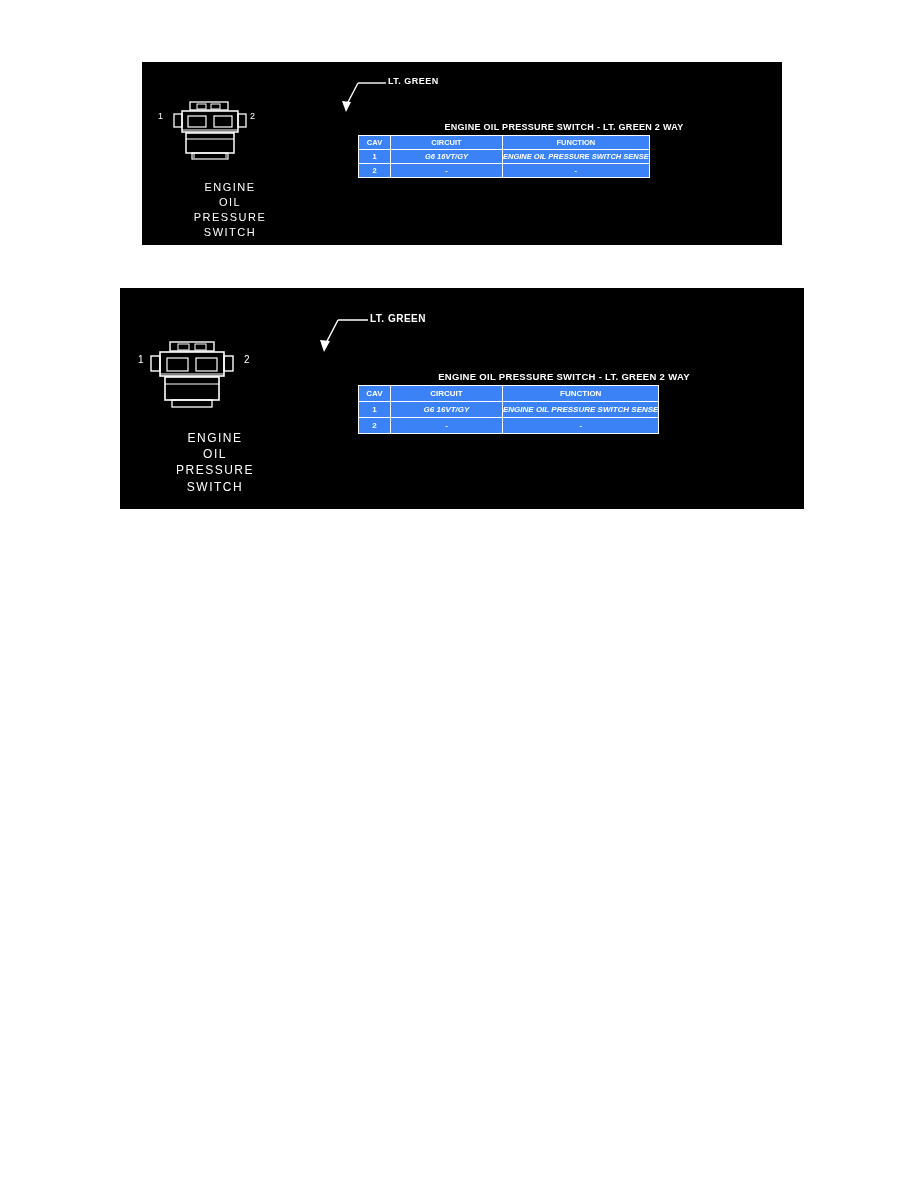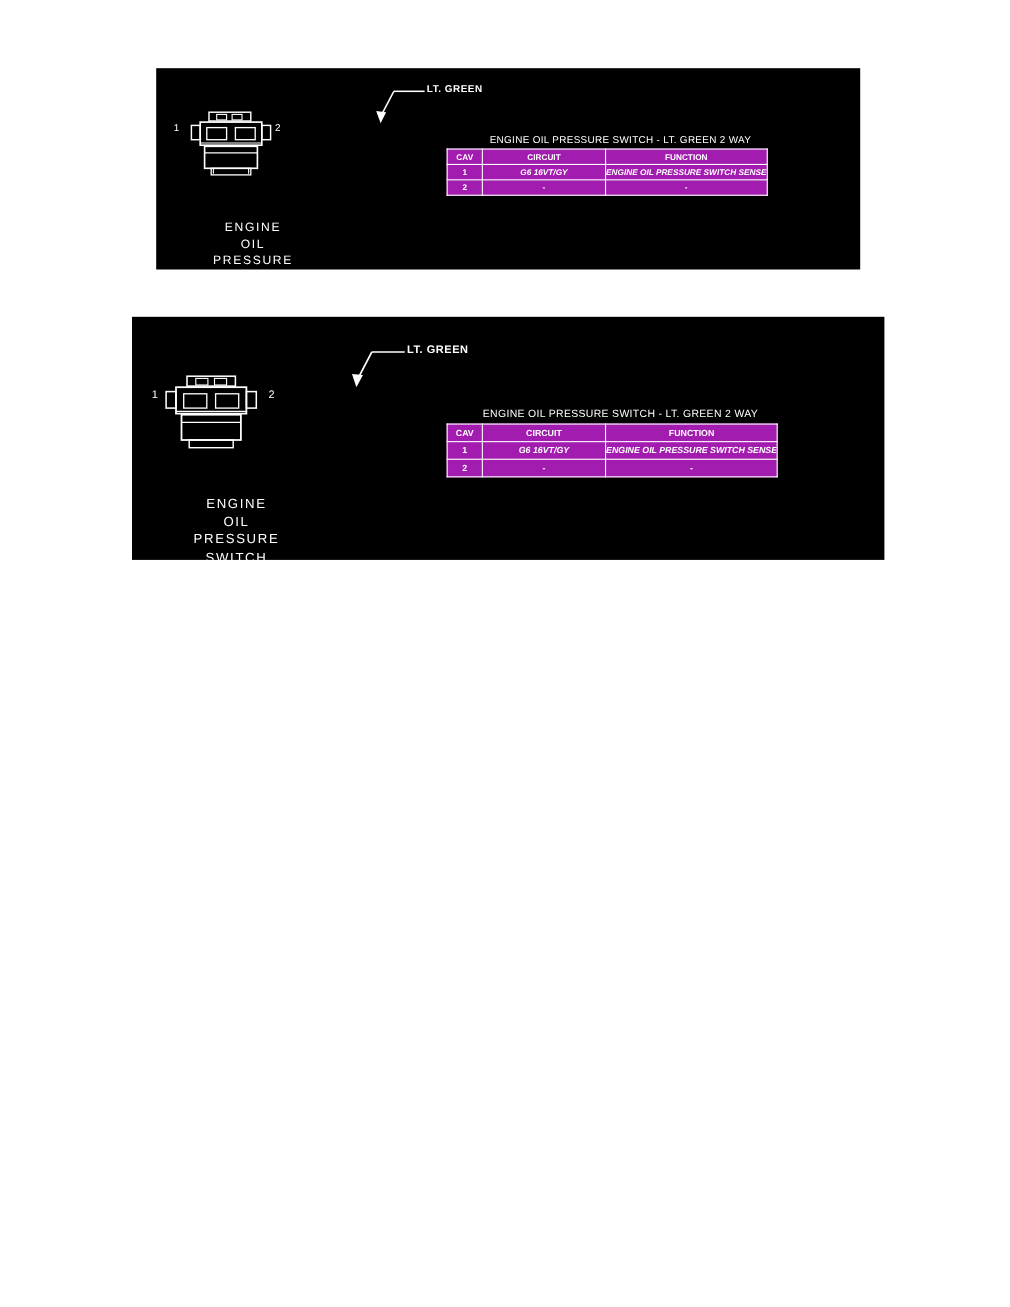--- a/index.html
+++ b/index.html
@@ -49,51 +49,49 @@
     overflow: visible;
   }
 
   .conn-label {
     position: absolute;
     color: #ffffff;
     text-align: center;
     line-height: 1.35;
     letter-spacing: 1.5px;
     white-space: nowrap;
-    margin-top: 20px;
   }
 
   .pin-num {
     position: absolute;
     color: #ffffff;
     font-weight: normal;
   }
 
   
   .conn-art {
     position: absolute;
   }
 
   
   .cav-table-wrap {
     position: absolute;
     background: #000000;
   }
   .cav-title {
     color: #ffffff;
-    font-weight: normal;
+    font-weight: bold;
     text-align: center;
     letter-spacing: 0.3px;
     white-space: nowrap;
   }
   table.cav {
     border-collapse: collapse;
-    background: #a21caf;
+    background: #3b82f6;
     table-layout: fixed;
-    margin-left: 48px;
   }
   table.cav th, table.cav td {
     border: 1px solid #ffffff;
     color: #ffffff;
     text-align: center;
     padding: 0;
     font-weight: bold;
     white-space: nowrap;
     overflow: hidden;
   }

